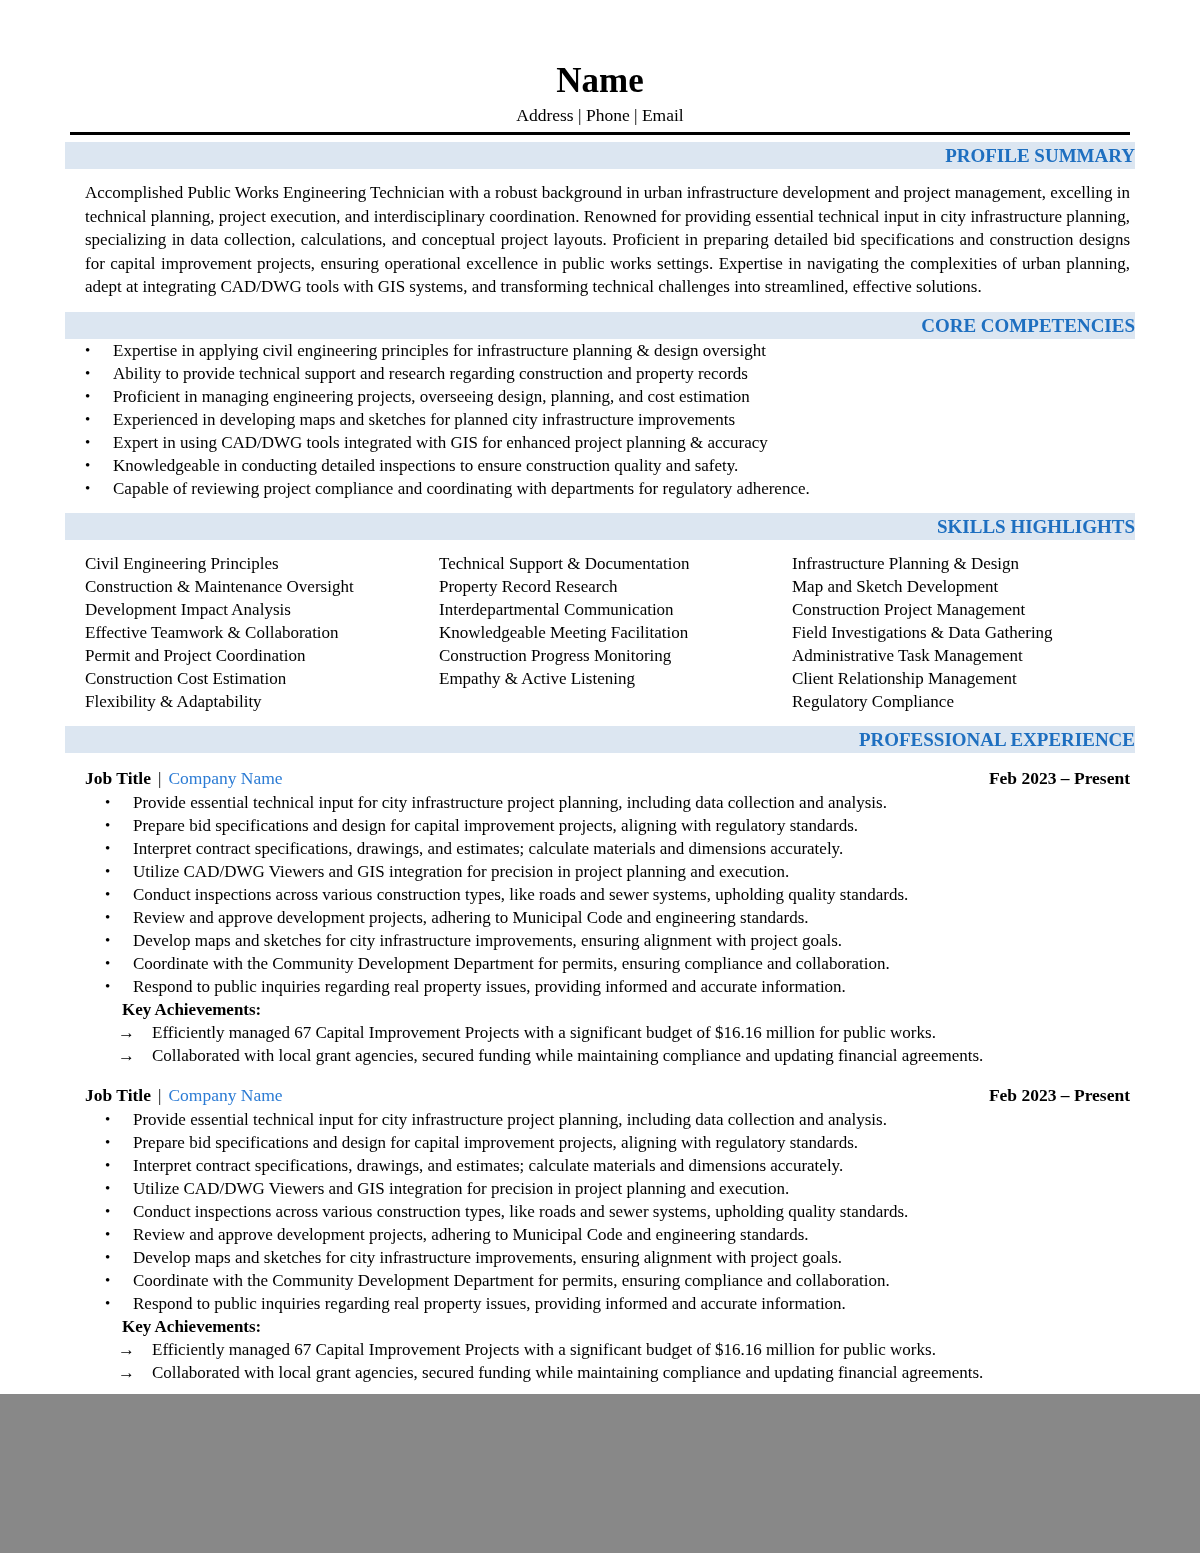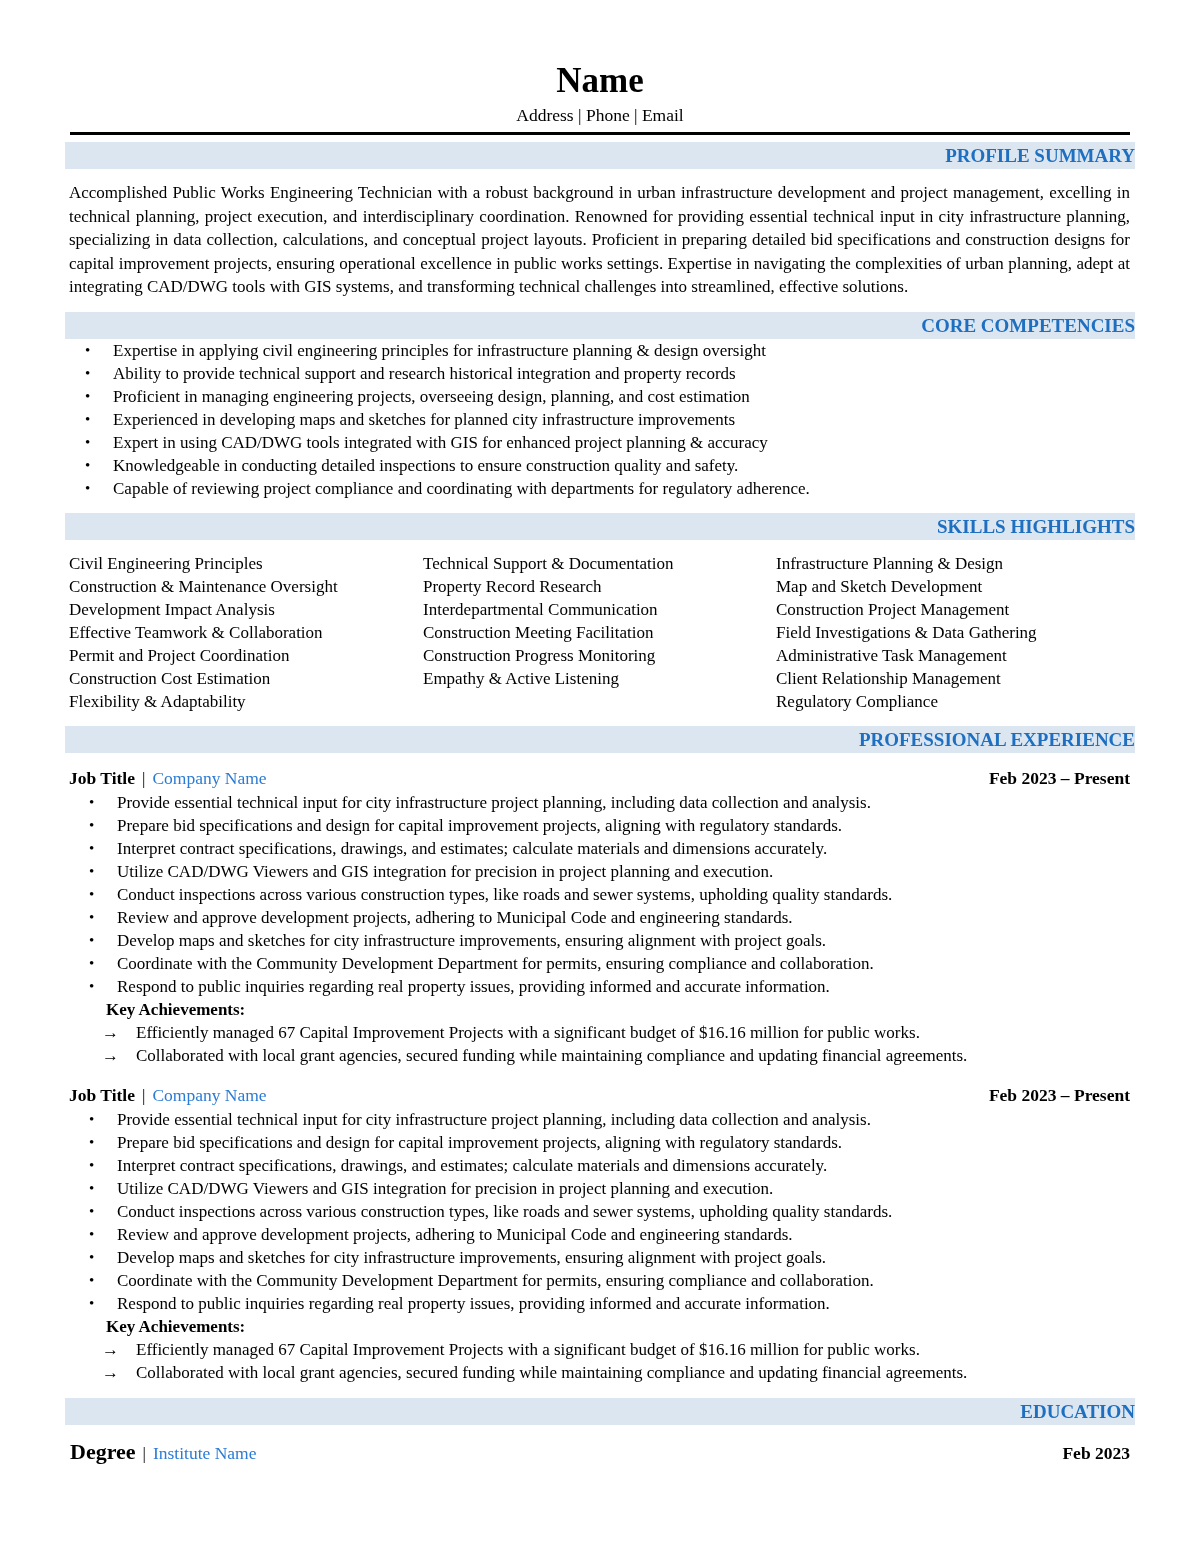--- a/index.html
+++ b/index.html
@@ -1,17 +1,17 @@
 <!DOCTYPE html>
 <html style="--accent-blue: #1E6FC0; --link-blue: #2B7BD4; --band-bg: #DCE6F1; --rule-black: #000000; --text-black: #000000;"><head>
 <meta charset="utf-8">
 <style>
   html,body { margin:0; padding:0; background:#888; }
   .page {
-    width:1200px; height:1553px; margin:0 auto; background:#fff;
+    width:1200px; height:1394px; margin:0 auto; background:#fff;
     overflow:hidden; box-sizing:border-box;
     font-family:"Liberation Serif", serif;
     color:var(--text-black, #000);
     font-size:17px;
   }
   .content { padding:60px 65px 0 65px; box-sizing:border-box; }
 
   
   .name {
     text-align:center; font-weight:bold; font-size:35px; line-height:1.2;
@@ -22,21 +22,21 @@
 
   
   .band {
     background:var(--band-bg,#DCE6F1);
     color:var(--accent-blue,#1E6FC0);
     font-weight:bold; font-size:19px; line-height:25px;
     text-align:right; padding:1px 0; margin-top:13px;
   }
   .band.first { margin-top:7px; }
 
-  .inner { margin:12px 5px 0 4px; }
+  .inner { margin:12px 5px 0 20px; }
 
   
   .para { text-align:justify; line-height:23.5px; }
 
   
   ul.bullets { list-style:none; margin:0; padding:0; }
   ul.bullets li { display:flex; line-height:23px; padding-left:20px; }
   ul.bullets .blt { flex:none; width:28px; font-size:15px; }
   ul.bullets .btxt { flex:1; }
 
@@ -80,21 +80,21 @@
     <div class="band">CORE COMPETENCIES</div>
     <ul class="bullets inner">
 
         <li>
           <span class="blt">•</span>
           <span class="btxt">Expertise in applying civil engineering principles for infrastructure planning &amp; design oversight</span>
         </li>
 
         <li>
           <span class="blt">•</span>
-          <span class="btxt">Ability to provide technical support and research historical integration and property records</span>
+          <span class="btxt">Ability to provide technical support and research regarding construction and property records</span>
         </li>
 
         <li>
           <span class="blt">•</span>
           <span class="btxt">Proficient in managing engineering projects, overseeing design, planning, and cost estimation</span>
         </li>
 
         <li>
           <span class="blt">•</span>
           <span class="btxt">Experienced in developing maps and sketches for planned city infrastructure improvements</span>
@@ -126,21 +126,21 @@
           <div>Effective Teamwork &amp; Collaboration</div>
           <div>Permit and Project Coordination</div>
           <div>Construction Cost Estimation</div>
           <div>Flexibility &amp; Adaptability</div>
         </div>
       <div class="skills-col">
 
       <div>Technical Support &amp; Documentation</div>
           <div>Property Record Research</div>
           <div>Interdepartmental Communication</div>
-          <div>Construction Meeting Facilitation</div>
+          <div>Knowledgeable Meeting Facilitation</div>
           <div>Construction Progress Monitoring</div>
           <div>Empathy &amp; Active Listening</div>
         </div>
       <div class="skills-col">
 
       <div>Infrastructure Planning &amp; Design</div>
           <div>Map and Sketch Development</div>
           <div>Construction Project Management</div>
           <div>Field Investigations &amp; Data Gathering</div>
           <div>Administrative Task Management</div>

